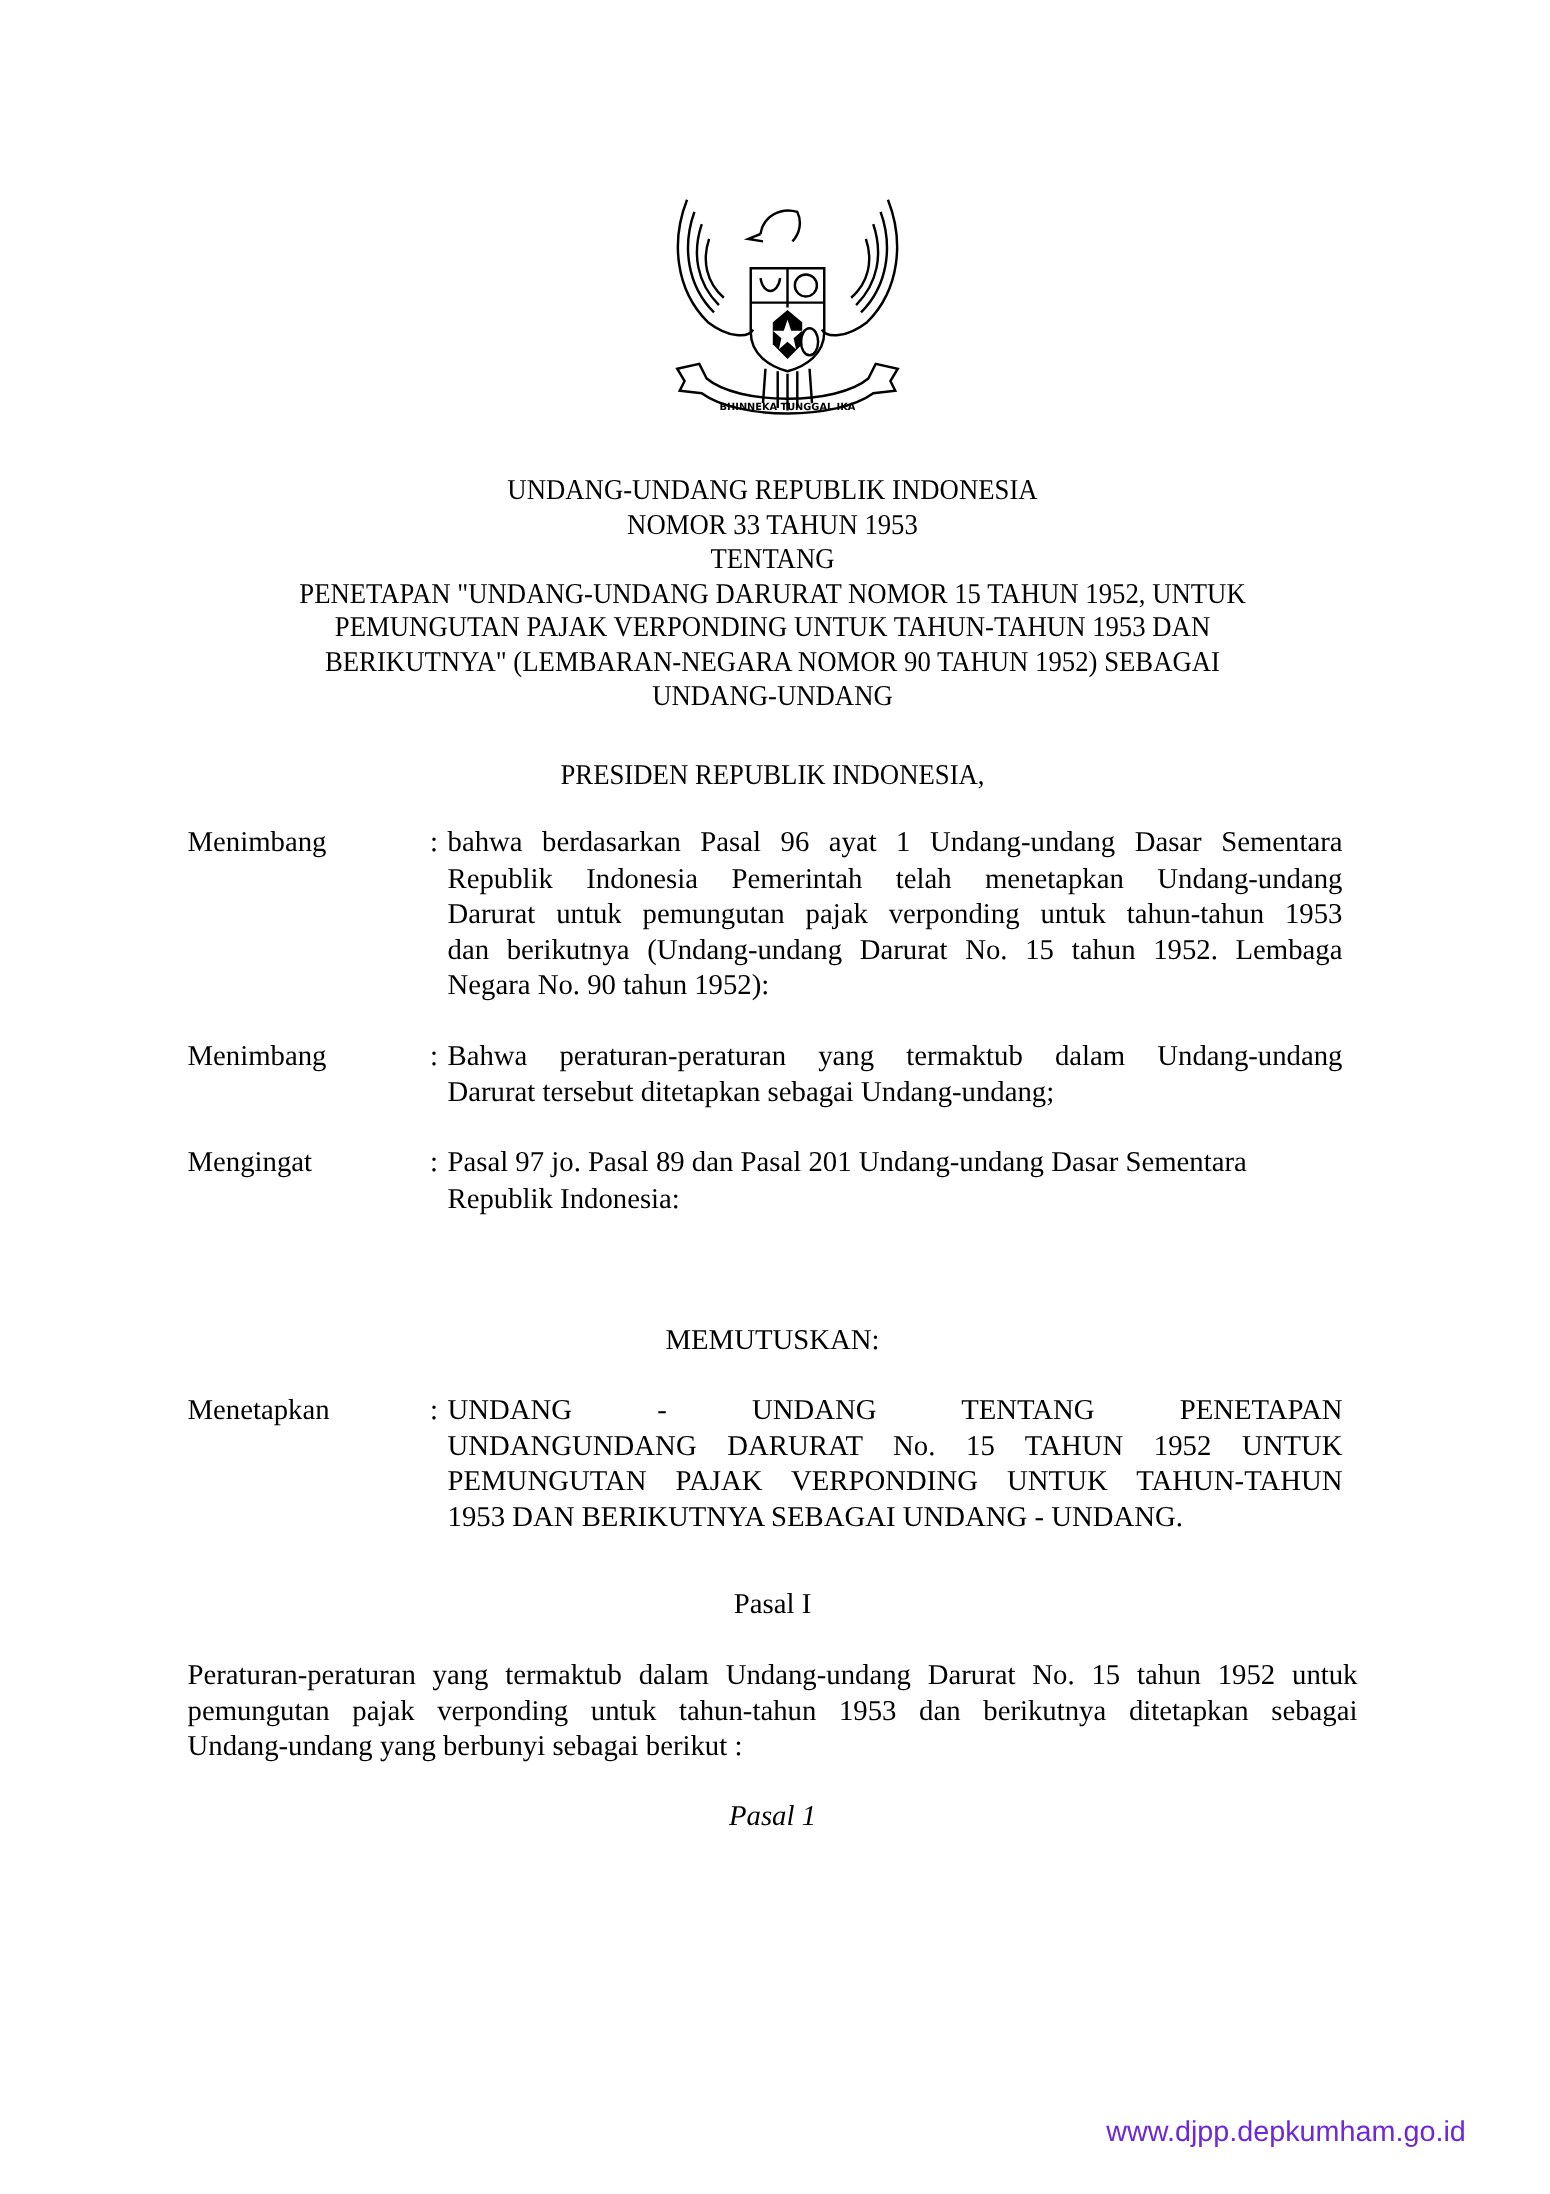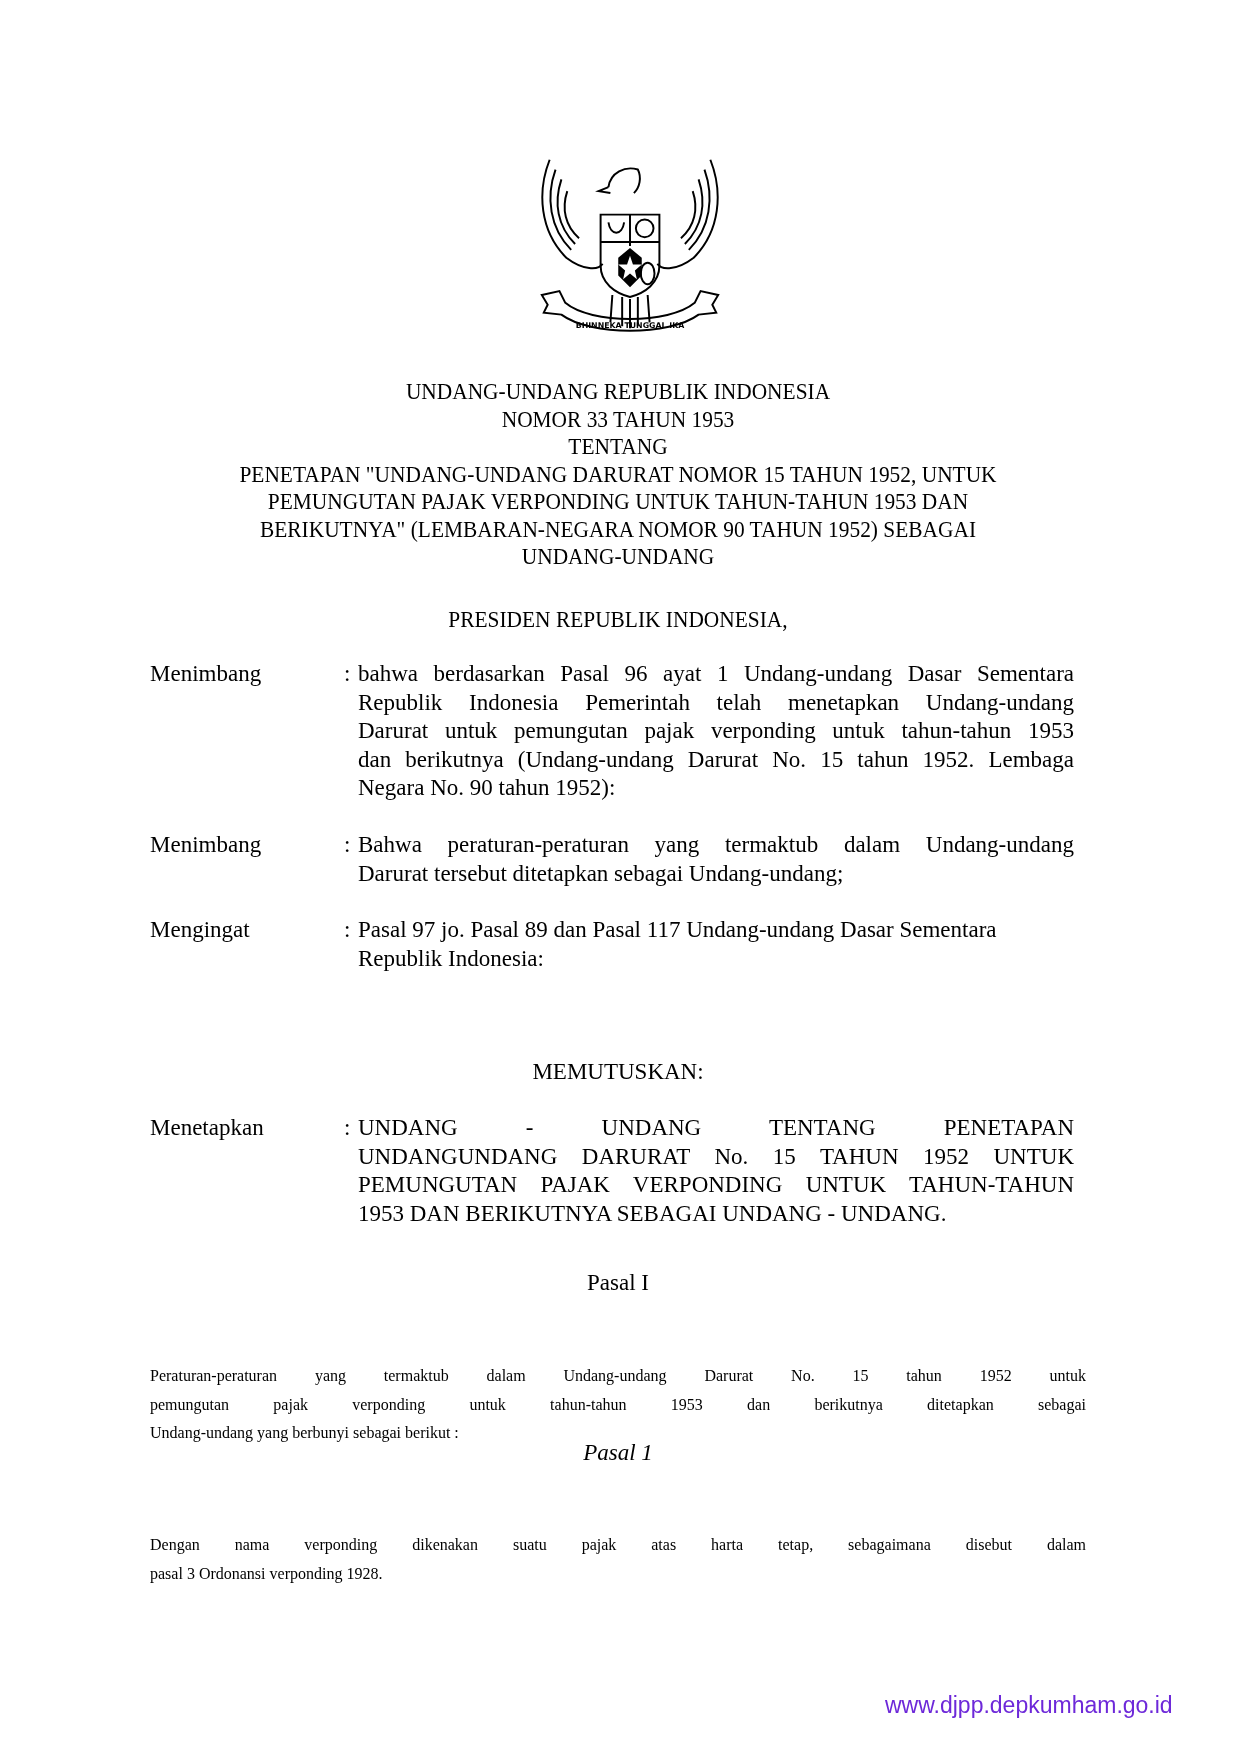--- a/index.html
+++ b/index.html
@@ -10,21 +10,21 @@
   .center { position: absolute; left: 150px; width: 936px; text-align: center;
             font-size: 23px; line-height: 27.5px; white-space: nowrap; }
   .title-block { top: 378px; transform: scaleX(0.93); transform-origin: center top; }
   .title-block div { white-space: nowrap; }
   .row { position: absolute; left: 150px; width: 936px; font-size: 23px; line-height: 28.5px; }
   .row .label { position: absolute; left: 0; top: 0; }
   .row .colon { position: absolute; left: 194px; top: 0; }
   .row .value { position: absolute; left: 208px; top: 0; width: 716px; text-align: justify; }
   .row .value div { text-align: justify; text-align-last: justify; }
   .row .value div.last { text-align-last: left; }
-  .para { position: absolute; left: 150px; width: 936px; font-size: 16px; line-height: 28.5px; margin-top: 36px; }
+  .para { position: absolute; left: 150px; width: 936px; font-size: 23px; line-height: 28.5px; }
   .para div { text-align: justify; text-align-last: justify; }
   .para div.last { text-align-last: left; }
   .watermark { position: absolute; left: 885px; top: 1692px; font-family: "Liberation Sans", "DejaVu Sans", sans-serif;
                font-size: 23px; color: #6d28d9; }
 </style>
 </head>
 <body>
 
 <div class="page">
 
@@ -93,21 +93,21 @@
     <div class="value">
       <div>Bahwa peraturan-peraturan yang termaktub dalam Undang-undang</div>
       <div class="last">Darurat tersebut ditetapkan sebagai Undang-undang;</div>
     </div>
   </div>
 
   <div class="row" style="top:916px;">
     <span class="label">Mengingat</span>
     <span class="colon">:</span>
     <div class="value">
-      <div class="last">Pasal 97 jo. Pasal 89 dan Pasal 117 Undang-undang Dasar Sementara</div>
+      <div class="last">Pasal 97 jo. Pasal 89 dan Pasal 201 Undang-undang Dasar Sementara</div>
       <div class="last">Republik Indonesia:</div>
     </div>
   </div>
 
 
   <div class="center" style="top:1058px;">MEMUTUSKAN:</div>
 
   <div class="row" style="top:1114px;">
     <span class="label">Menetapkan</span>
     <span class="colon">:</span>
@@ -120,19 +120,15 @@
   </div>
 
   <div class="center" style="top:1269px;">Pasal I</div>
   <div class="para" style="top:1326px;">
     <div>Peraturan-peraturan yang termaktub dalam Undang-undang Darurat No. 15 tahun 1952 untuk</div>
     <div>pemungutan pajak verponding untuk tahun-tahun 1953 dan berikutnya ditetapkan sebagai</div>
     <div class="last">Undang-undang yang berbunyi sebagai berikut :</div>
   </div>
 
   <div class="center" style="top:1439px;font-style:italic;">Pasal 1</div>
-  <div class="para" style="top:1495px;">
-    <div>Dengan nama verponding dikenakan suatu pajak atas harta tetap, sebagaimana disebut dalam</div>
-    <div class="last">pasal 3 Ordonansi verponding 1928.</div>
-  </div>
 
   <div class="watermark">www.djpp.depkumham.go.id</div>
 </div>
 
 </body></html>

